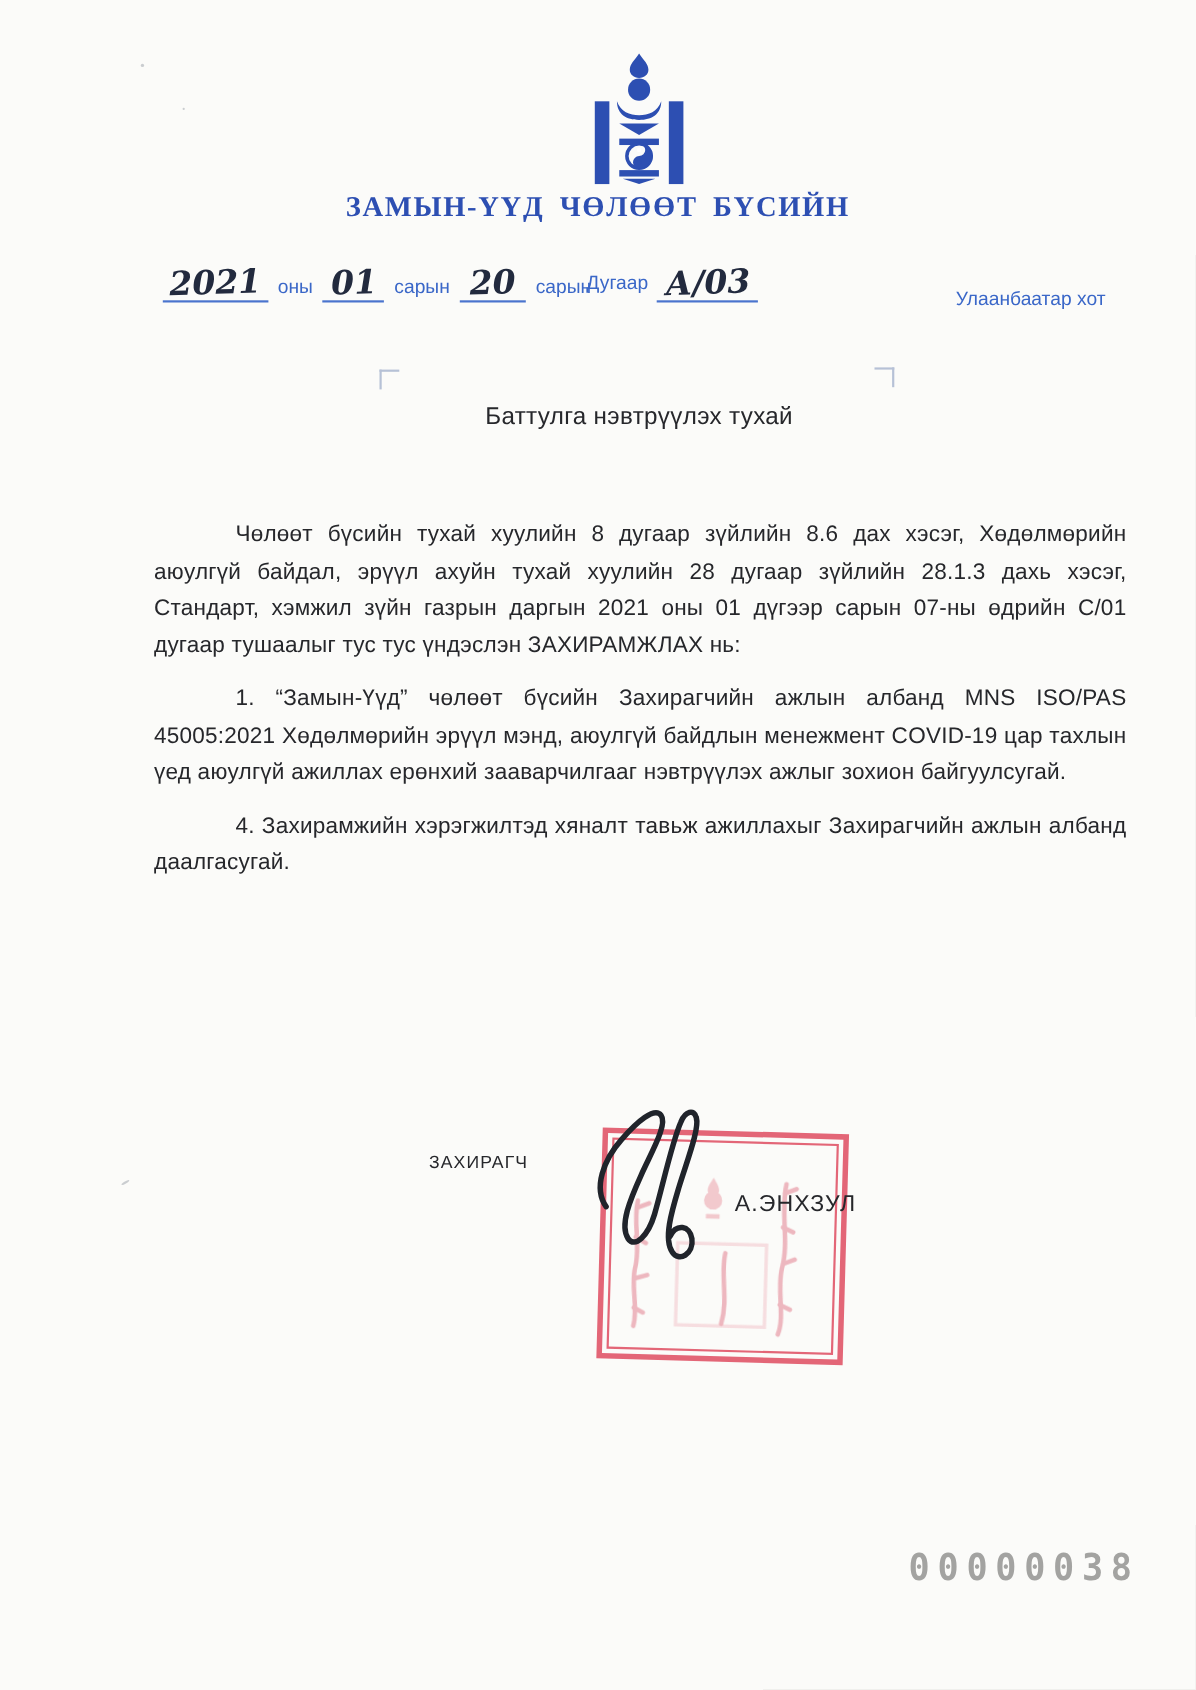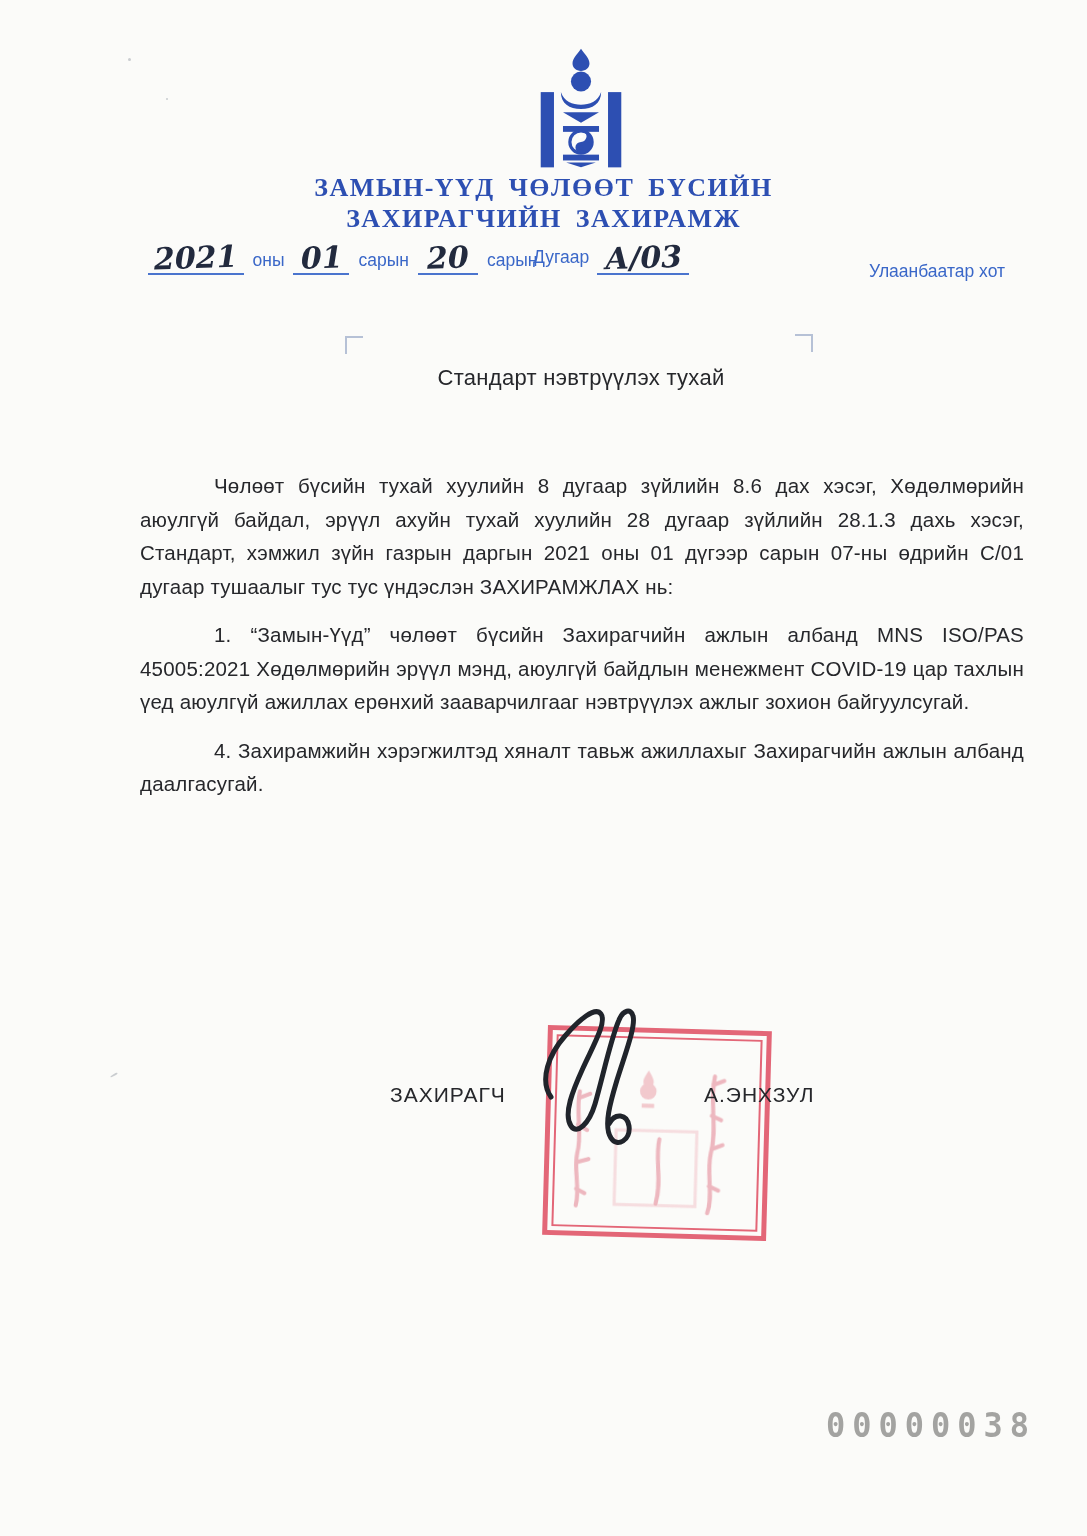--- a/index.html
+++ b/index.html
@@ -60,22 +60,22 @@
   }
   
   .body{position:absolute;left:140px;top:456px;width:884px;margin-top:13px;}
   .body p{
     margin:0 0 15px 0;
     font-size:20.5px;line-height:33.5px;
     text-align:justify;text-indent:74px;
     letter-spacing:.2px;
   }
   
-  .sig-role{position:absolute;left:390px;top:1083px;font-size:21px;letter-spacing:1px;}
-  .sig-name{position:absolute;left:668px;top:1083px;font-size:21px;letter-spacing:1px;margin-left:36px;}
+  .sig-role{position:absolute;left:390px;top:1049px;font-size:16px;letter-spacing:1px;}
+  .sig-name{position:absolute;left:668px;top:1083px;font-size:21px;letter-spacing:1px;}
   .stamp{
     position:absolute;left:545px;top:1028px;width:206px;height:192px;
     border:5px solid #e05266;
     padding:4px;
     transform:rotate(1.6deg);
     opacity:.88;
   }
   .stamp-inner{width:100%;height:100%;border:2px solid #e05266;box-sizing:border-box;position:relative;}
   .stamp-script{position:absolute;left:0;top:0;width:100%;height:100%;}
   .sig-svg{position:absolute;left:537px;top:1002px;width:108px;height:150px;}
@@ -110,21 +110,20 @@
       <circle cx="50" cy="93.3" r="1.9" fill="#2d4fb2"></circle>
       <rect x="33" y="100" width="34" height="5.5"></rect>
       <path d="M36,107.5 L64,107.5 L50,112 Z"></path>
       <rect x="12" y="41" width="12.5" height="71"></rect>
       <rect x="75.5" y="41" width="12.5" height="71"></rect>
     </g>
   </svg>
 
   <div class="org-title">
     <div>ЗАМЫН-ҮҮД  ЧӨЛӨӨТ  БҮСИЙН</div>
-    <div>ЗАХИРАГЧИЙН  ЗАХИРАМЖ</div>
   </div>
 
   <div class="meta-row">
     <div class="meta-left">
       <span class="uline uline-year"><span class="hw">2021</span></span>
       <span class="meta-label">оны</span>
       <span class="uline uline-month"><span class="hw">01</span></span>
       <span class="meta-label">сарын</span>
       <span class="uline uline-day"><span class="hw">20</span></span>
       <span class="meta-label">сарын</span>
@@ -132,21 +131,21 @@
     <div class="meta-num">
       <span class="meta-label">Дугаар</span>
       <span class="uline uline-num"><span class="hw">А/03</span></span>
     </div>
     <div class="meta-city">Улаанбаатар хот</div>
   </div>
 
   <div class="corner corner-left"></div>
   <div class="corner corner-right"></div>
 
-  <div class="doc-title">Стандарт нэвтрүүлэх тухай</div>
+  <div class="doc-title">Баттулга нэвтрүүлэх тухай</div>
 
   <div class="body">
     <p>Чөлөөт бүсийн тухай хуулийн 8 дугаар зүйлийн 8.6 дах хэсэг, Хөдөлмөрийн аюулгүй байдал, эрүүл ахуйн тухай хуулийн 28 дугаар зүйлийн 28.1.3 дахь хэсэг, Стандарт, хэмжил зүйн газрын даргын 2021 оны 01 дүгээр сарын 07-ны өдрийн С/01 дугаар тушаалыг тус тус үндэслэн ЗАХИРАМЖЛАХ нь:</p>
     <p>1. “Замын-Үүд” чөлөөт бүсийн Захирагчийн ажлын албанд MNS ISO/PAS 45005:2021 Хөдөлмөрийн эрүүл мэнд, аюулгүй байдлын менежмент COVID-19 цар тахлын үед аюулгүй ажиллах ерөнхий зааварчилгааг нэвтрүүлэх ажлыг зохион байгуулсугай.</p>
     <p>4. Захирамжийн хэрэгжилтэд хяналт тавьж ажиллахыг Захирагчийн ажлын албанд даалгасугай.</p>
   </div>
 
   <div class="stamp">
     <div class="stamp-inner">
       <svg class="stamp-script" viewBox="0 0 195 180" xmlns="http://www.w3.org/2000/svg">

